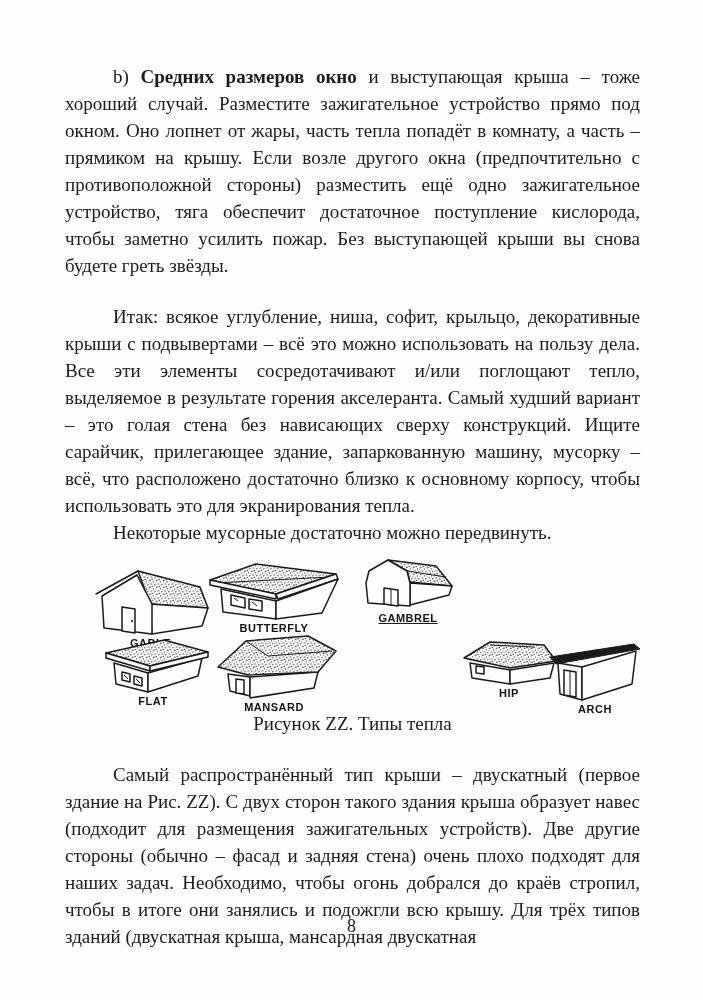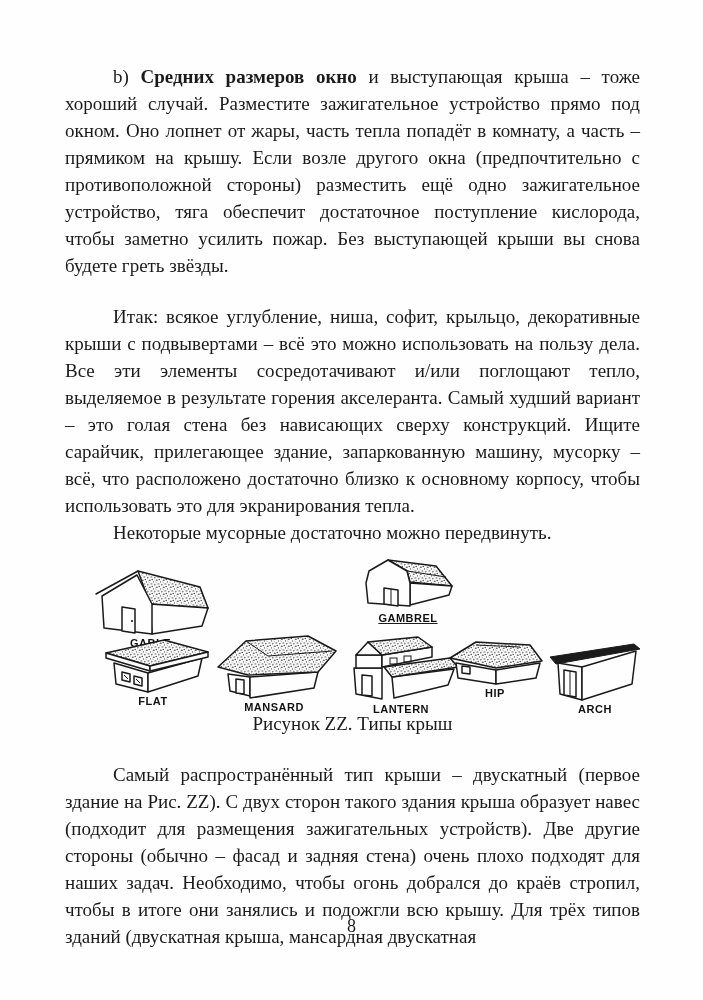--- a/index.html
+++ b/index.html
@@ -95,20 +95,35 @@
           <polygon class="roofTex" points="50,7 112,23 120,44 62,40"></polygon>
           <polygon class="wall" points="62,40 120,44 114,62 64,70"></polygon>
           <polygon class="wall" points="49,11 14,32 16,64 64,70 64,40"></polygon>
           <line class="ln" x1="50" y1="7" x2="8" y2="30"></line>
           <polygon class="wall" points="34,43 47,45 47,69 34,67"></polygon>
           <circle cx="44" cy="57" r="1.1" fill="#1a1a1a"></circle>
         </svg>
         <div class="roof-label">GABLE</div>
       </div>
 
+      <div class="roof-item" style="left:204px;top:7px;width:140px;">
+        <svg width="140" height="66" viewBox="0 0 140 66">
+          <polygon class="roofTex" points="6,25 52,9 132,19 72,39"></polygon>
+          <line class="thin" x1="11" y1="28" x2="126" y2="22"></line>
+          <polygon class="wall" points="6,25 72,39 72,44 6,30"></polygon>
+          <polygon class="wall" points="72,39 132,19 134,24 74,44"></polygon>
+          <polygon class="wall" points="17,34 72,46 72,64 19,57"></polygon>
+          <polygon class="wall" points="72,46 134,24 118,58 72,64"></polygon>
+          <polygon class="wall" points="27,40 41,43 41,53 27,50"></polygon>
+          <line class="thin" x1="30" y1="43" x2="34" y2="46"></line>
+          <polygon class="wall" points="45,44 58,46 58,56 45,54"></polygon>
+          <line class="thin" x1="48" y1="47" x2="53" y2="51"></line>
+        </svg>
+        <div class="roof-label">BUTTERFLY</div>
+      </div>
 
       <div class="roof-item" style="left:352px;top:3px;width:112px;text-decoration:underline;">
         <svg width="112" height="60" viewBox="0 0 112 60">
           <polygon class="roofTex" points="36,9 84,15 100,35 58,31 55,20"></polygon>
           <line class="thin" x1="55" y1="20" x2="94" y2="26"></line>
           <polygon class="wall" points="58,32 100,35 97,44 58,54"></polygon>
           <polygon class="wall" points="14,32 17,20 36,9 55,20 58,32 58,55 16,52"></polygon>
           <polygon class="wall" points="32,37 46,39 46,55 32,53"></polygon>
           <line class="thin" x1="39" y1="38" x2="39" y2="54"></line>
         </svg>
@@ -136,37 +151,22 @@
           <polygon class="wall" points="22,44 44,47 44,66 24,61"></polygon>
           <polygon class="wall" points="44,47 112,42 108,58 44,68"></polygon>
           <polygon class="roofTex" points="12,37 40,11 102,6 130,21 112,42 42,45"></polygon>
           <line class="thin" x1="40" y1="11" x2="62" y2="26"></line>
           <line class="thin" x1="62" y1="26" x2="126" y2="21"></line>
           <polygon class="wall" points="30,49 38,50 38,64 30,63"></polygon>
         </svg>
         <div class="roof-label">MANSARD</div>
       </div>
 
-      <div class="roof-item" style="left:338px;top:82px;width:126px;">
-        <svg width="126" height="72" viewBox="0 0 126 72">
-          <polygon class="wall" points="16,38 44,38 44,69 18,64"></polygon>
-          <polygon class="wall" points="54,47 116,39 110,55 56,68"></polygon>
-          <polygon class="roofTex" points="46,37 112,28 120,37 54,47"></polygon>
-          <polygon class="wall" points="18,25 44,25 44,38 18,38"></polygon>
-          <polygon class="wall" points="44,25 94,17 94,27 44,37"></polygon>
-          <polygon class="wall" points="18,25 30,12 44,25"></polygon>
-          <polygon class="roofTex" points="30,12 80,7 94,17 44,25"></polygon>
-          <polygon class="wall" points="24,45 34,46 34,66 24,65"></polygon>
-          <rect class="thin" x="52" y="28" width="7" height="6" fill="none"></rect>
-          <rect class="thin" x="66" y="26" width="7" height="6" fill="none"></rect>
-        </svg>
-        <div class="roof-label">LANTERN</div>
-      </div>
 
-      <div class="roof-item" style="left:442px;top:84px;width:106px;">
+      <div class="roof-item" style="left:456px;top:84px;width:106px;">
         <svg width="106" height="54" viewBox="0 0 106 54">
           <polygon class="wall" points="14,31 54,38 54,52 16,46"></polygon>
           <polygon class="wall" points="54,38 98,31 94,46 54,52"></polygon>
           <polygon class="roofTex" points="8,26 34,10 88,13 100,29 54,36"></polygon>
           <line class="thin" x1="34" y1="13" x2="78" y2="15"></line>
           <polygon class="wall" points="20,34 28,35 28,42 20,41"></polygon>
         </svg>
         <div class="roof-label">HIP</div>
       </div>
 
@@ -176,20 +176,20 @@
           <polygon class="wall" points="38,35 92,19 88,52 38,68"></polygon>
           <polygon class="solid" points="6,25 90,12 96,17 12,32"></polygon>
           <polygon class="wall" points="20,38 32,40 32,65 20,63"></polygon>
           <line class="thin" x1="26" y1="39" x2="26" y2="64"></line>
         </svg>
         <div class="roof-label">ARCH</div>
       </div>
 
     </div>
 
-    <p class="fig-caption">Рисунок ZZ. Типы крыш</p>
+    <p class="fig-caption">Рисунок ZZ. Типы тепла</p>
 
     <p class="gap-above">Самый распространённый тип крыши – двускатный (первое здание на Рис. ZZ). С двух сторон такого здания крыша образует навес (подходит для размещения зажигательных устройств). Две другие стороны (обычно – фасад и задняя стена) очень плохо подходят для наших задач. Необходимо, чтобы огонь добрался до краёв стропил, чтобы в итоге они занялись и подожгли всю крышу. Для трёх типов зданий (двускатная крыша, мансардная двускатная</p>
 
   </div>
 
   <div class="page-number">8</div>
 </div>
 
 </body></html>

